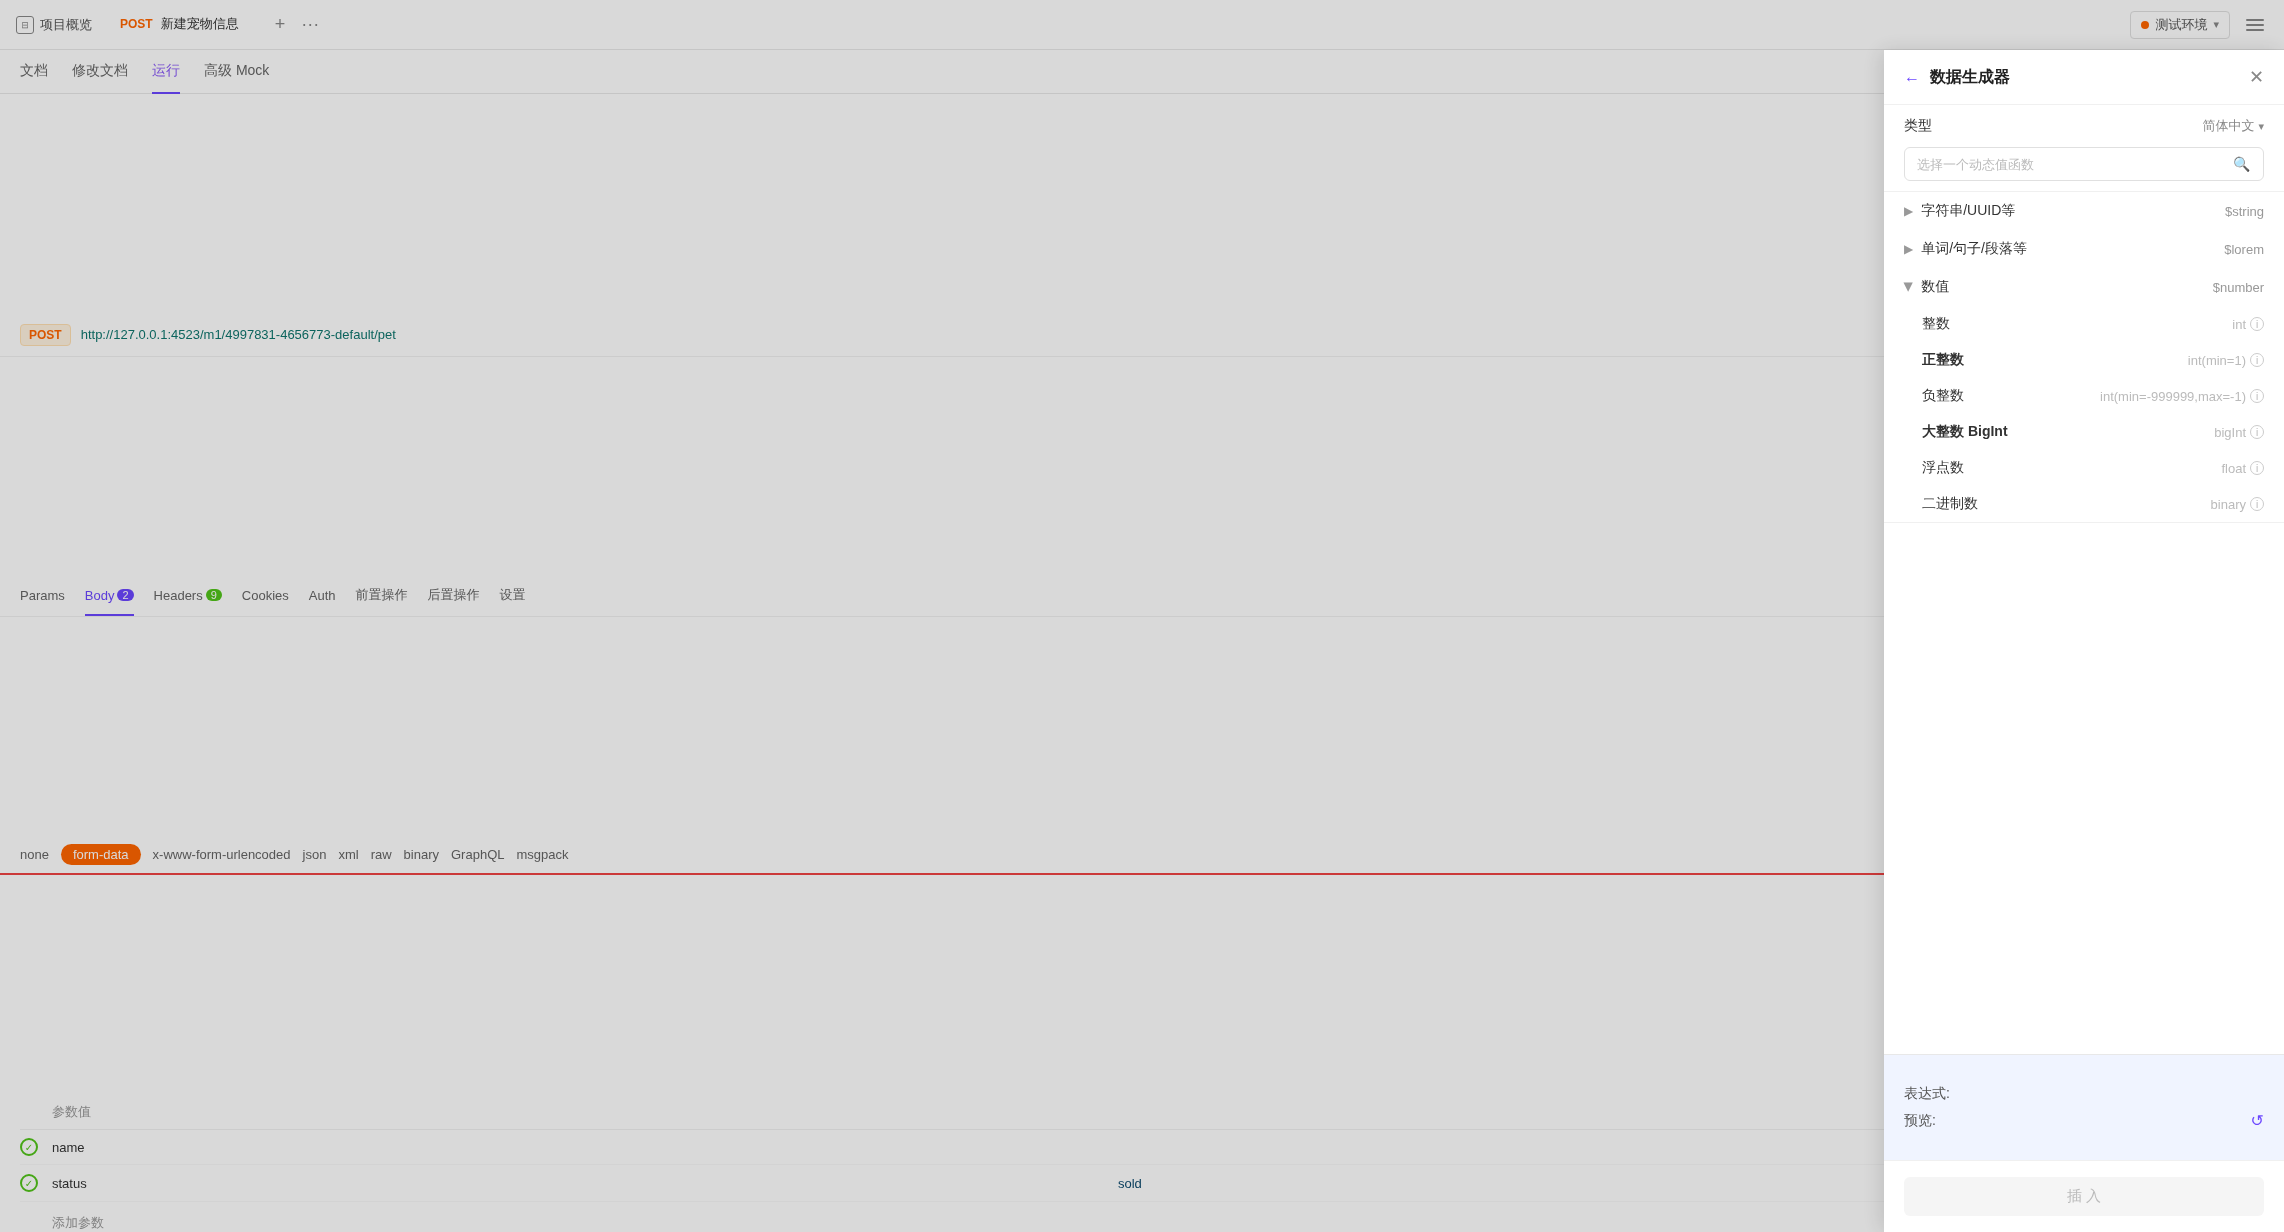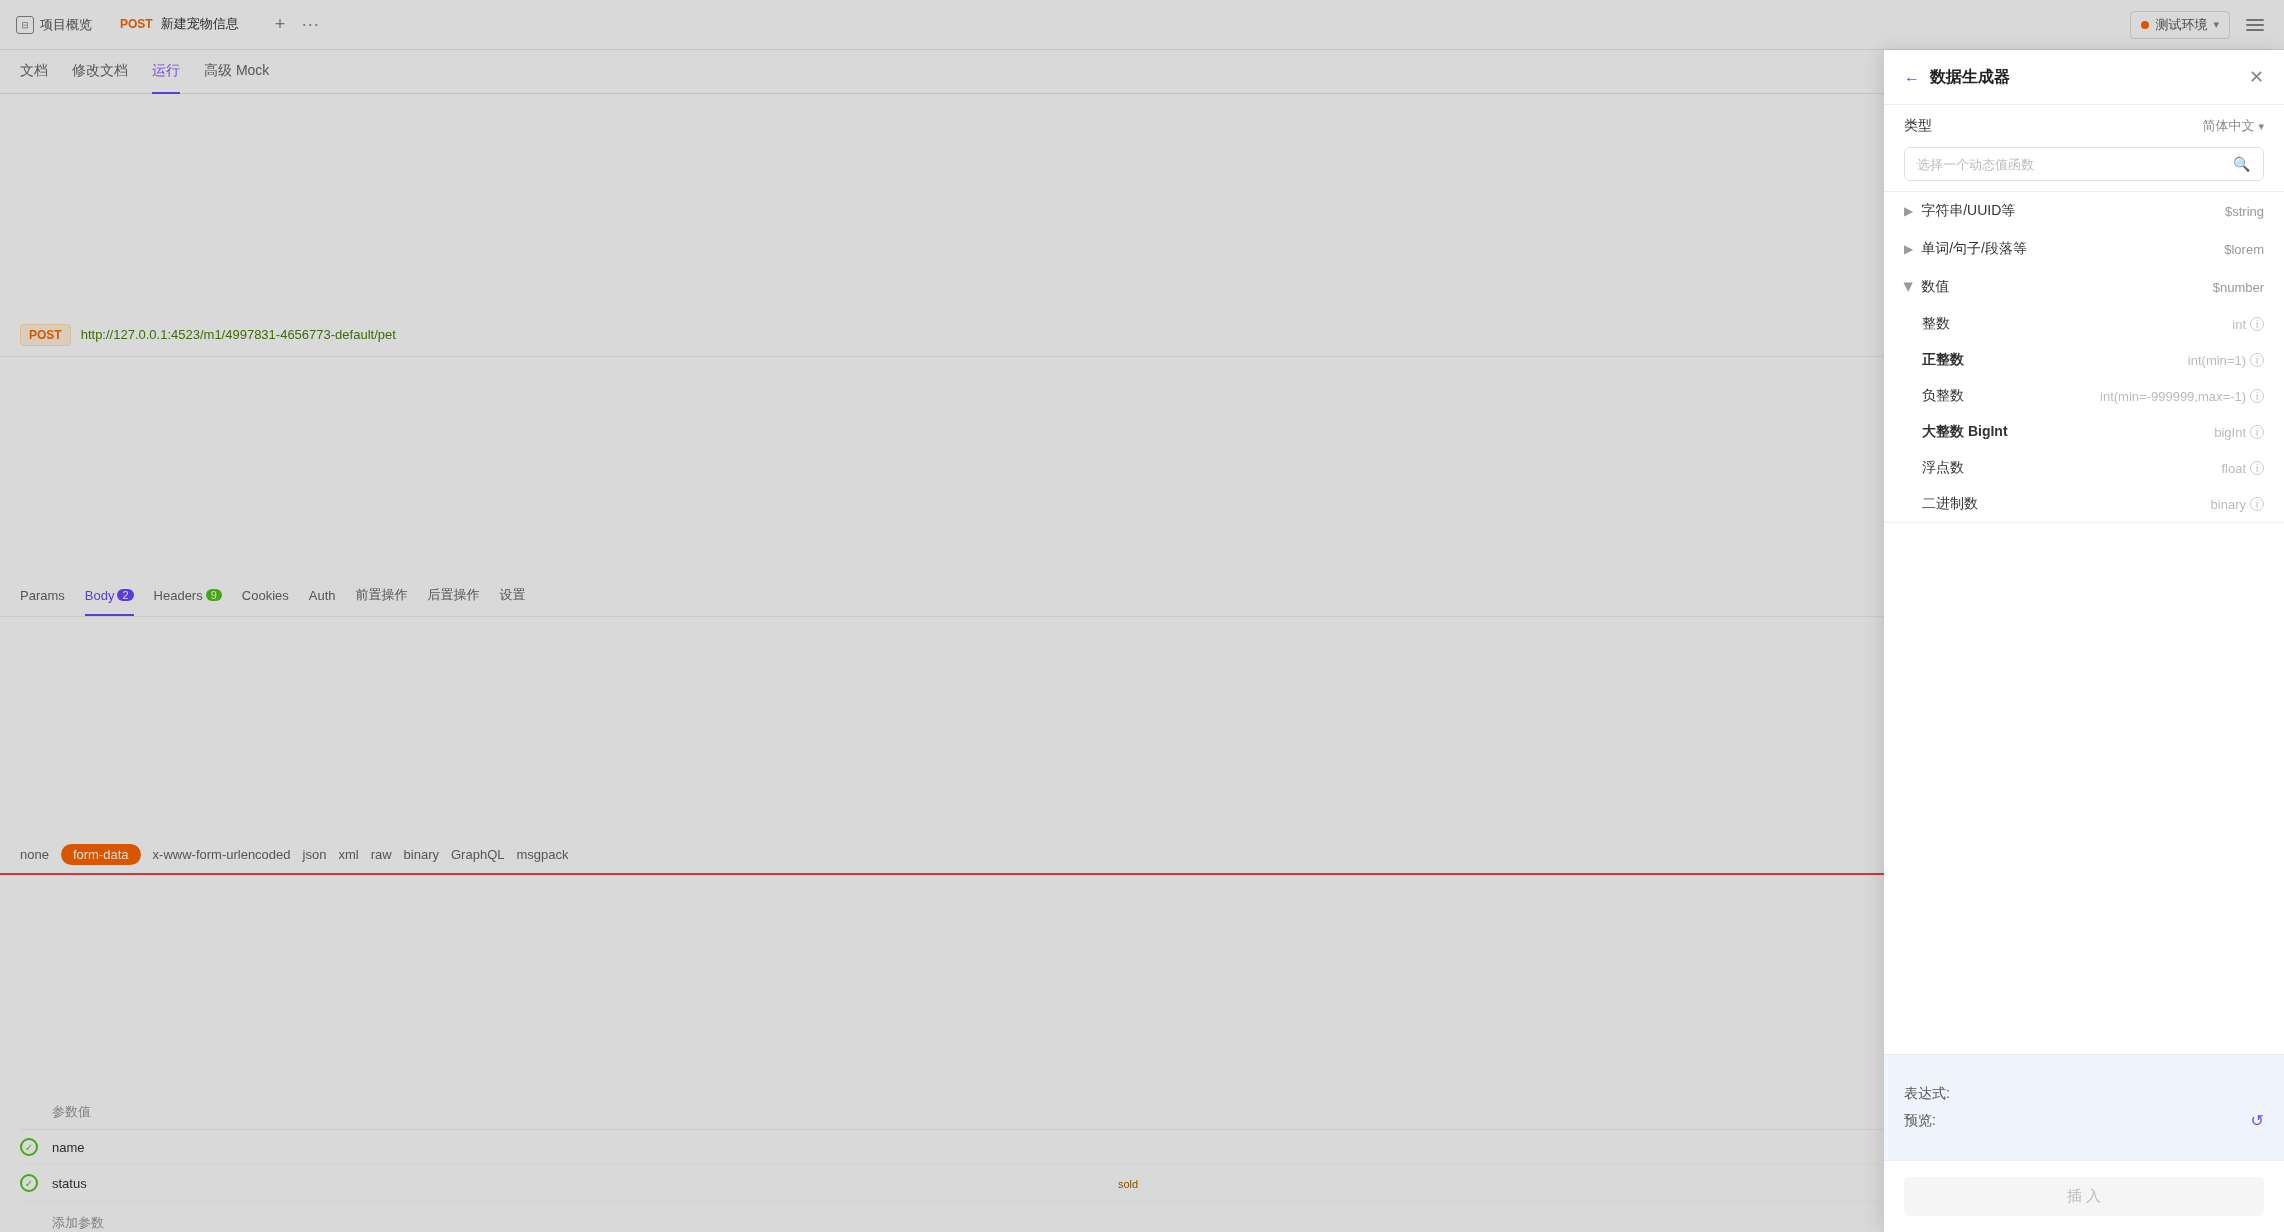--- a/index.html
+++ b/index.html
@@ -39,21 +39,21 @@
     .left-panel { flex: 1; background: #fff; display: flex; flex-direction: column; overflow: hidden; position: relative; justify-content: space-between; }
 
     
     .sub-tabs { display: flex; align-items: center; padding: 0 20px; border-bottom: 1px solid #e8e8e8; height: 44px; gap: 24px; }
     .sub-tab { font-size: 14px; color: #666; cursor: pointer; height: 44px; display: flex; align-items: center; border-bottom: 2px solid transparent; }
     .sub-tab.active { color: #8b5cf6; border-bottom-color: #6c47ff; font-weight: 500; }
 
     
     .url-bar { display: flex; align-items: center; padding: 10px 20px; gap: 10px; border-bottom: 1px solid #f0f0f0; }
     .method-badge { background: #fff3e0; color: #f60; font-weight: bold; font-size: 12px; padding: 3px 8px; border-radius: 4px; border: 1px solid #ffe0b2; }
-    .url-text { color: #4d7c0f; font-size: 13px; flex: 1; }
+    .url-text { color: #0f766e; font-size: 13px; flex: 1; }
 
     
     .request-tabs { display: flex; align-items: center; padding: 0 20px; border-bottom: 1px solid #f0f0f0; height: 40px; gap: 20px; }
     .req-tab { font-size: 13px; color: #666; cursor: pointer; height: 40px; display: flex; align-items: center; border-bottom: 2px solid transparent; }
     .req-tab.active { color: #6c47ff; border-bottom-color: #6c47ff; }
     .req-tab .badge { background: #6c47ff; color: #fff; border-radius: 8px; padding: 0 5px; font-size: 11px; margin-left: 3px; }
     .req-tab .badge-green { background: #52c41a; color: #fff; border-radius: 8px; padding: 0 5px; font-size: 11px; margin-left: 3px; }
 
     
     .body-types { display: flex; align-items: center; padding: 8px 20px; gap: 12px; border-bottom: 2px solid #ef4444; }
@@ -65,21 +65,21 @@
     .table-header { display: flex; padding: 8px 0; border-bottom: 1px solid #f0f0f0; color: #999; font-size: 13px; }
     .col-check { width: 32px; }
     .col-name { flex: 1; }
     .col-value { flex: 1; }
     .col-actions { width: 80px; }
 
     .table-row { display: flex; align-items: center; padding: 8px 0; border-bottom: 1px solid #f8f8f8; }
     .check-circle { width: 18px; height: 18px; border-radius: 50%; border: 2px solid #52c41a; display: flex; align-items: center; justify-content: center; margin-right: 14px; }
     .check-circle::after { content: '✓'; color: #52c41a; font-size: 10px; }
     .param-name { flex: 1; color: #333; font-size: 13px; }
-    .param-value { flex: 1; color: #a16207; font-size: 11px; }
+    .param-value { flex: 1; color: #0c4a6e; font-size: 13px; }
     .wand-icon { color: #6c47ff; cursor: pointer; font-size: 14px; }
     .add-param { color: #999; font-size: 13px; padding: 12px 0; cursor: pointer; }
     .btn-save { border: 1px solid #e0e0e0; background: #fff; color: #555; padding: 6px 14px; border-radius: 4px; cursor: pointer; font-size: 13px; }
     .btn-reset { background: none; border: none; color: #888; cursor: pointer; font-size: 18px; }
     .btn-save-example { border: 1px solid #e0e0e0; background: #fff; color: #555; padding: 6px 14px; border-radius: 4px; cursor: pointer; font-size: 13px; }
     .btn-inconsistent { background: #f60; color: #fff; padding: 6px 14px; border-radius: 4px; cursor: pointer; font-size: 13px; border: none; display: flex; align-items: center; gap: 4px; }
     .btn-code { background: none; border: none; color: #888; cursor: pointer; font-size: 16px; }
 
     
     .overlay { position: fixed; top: 0; left: 0; right: 0; bottom: 0; background: rgba(0,0,0,0.15); z-index: 100; }

